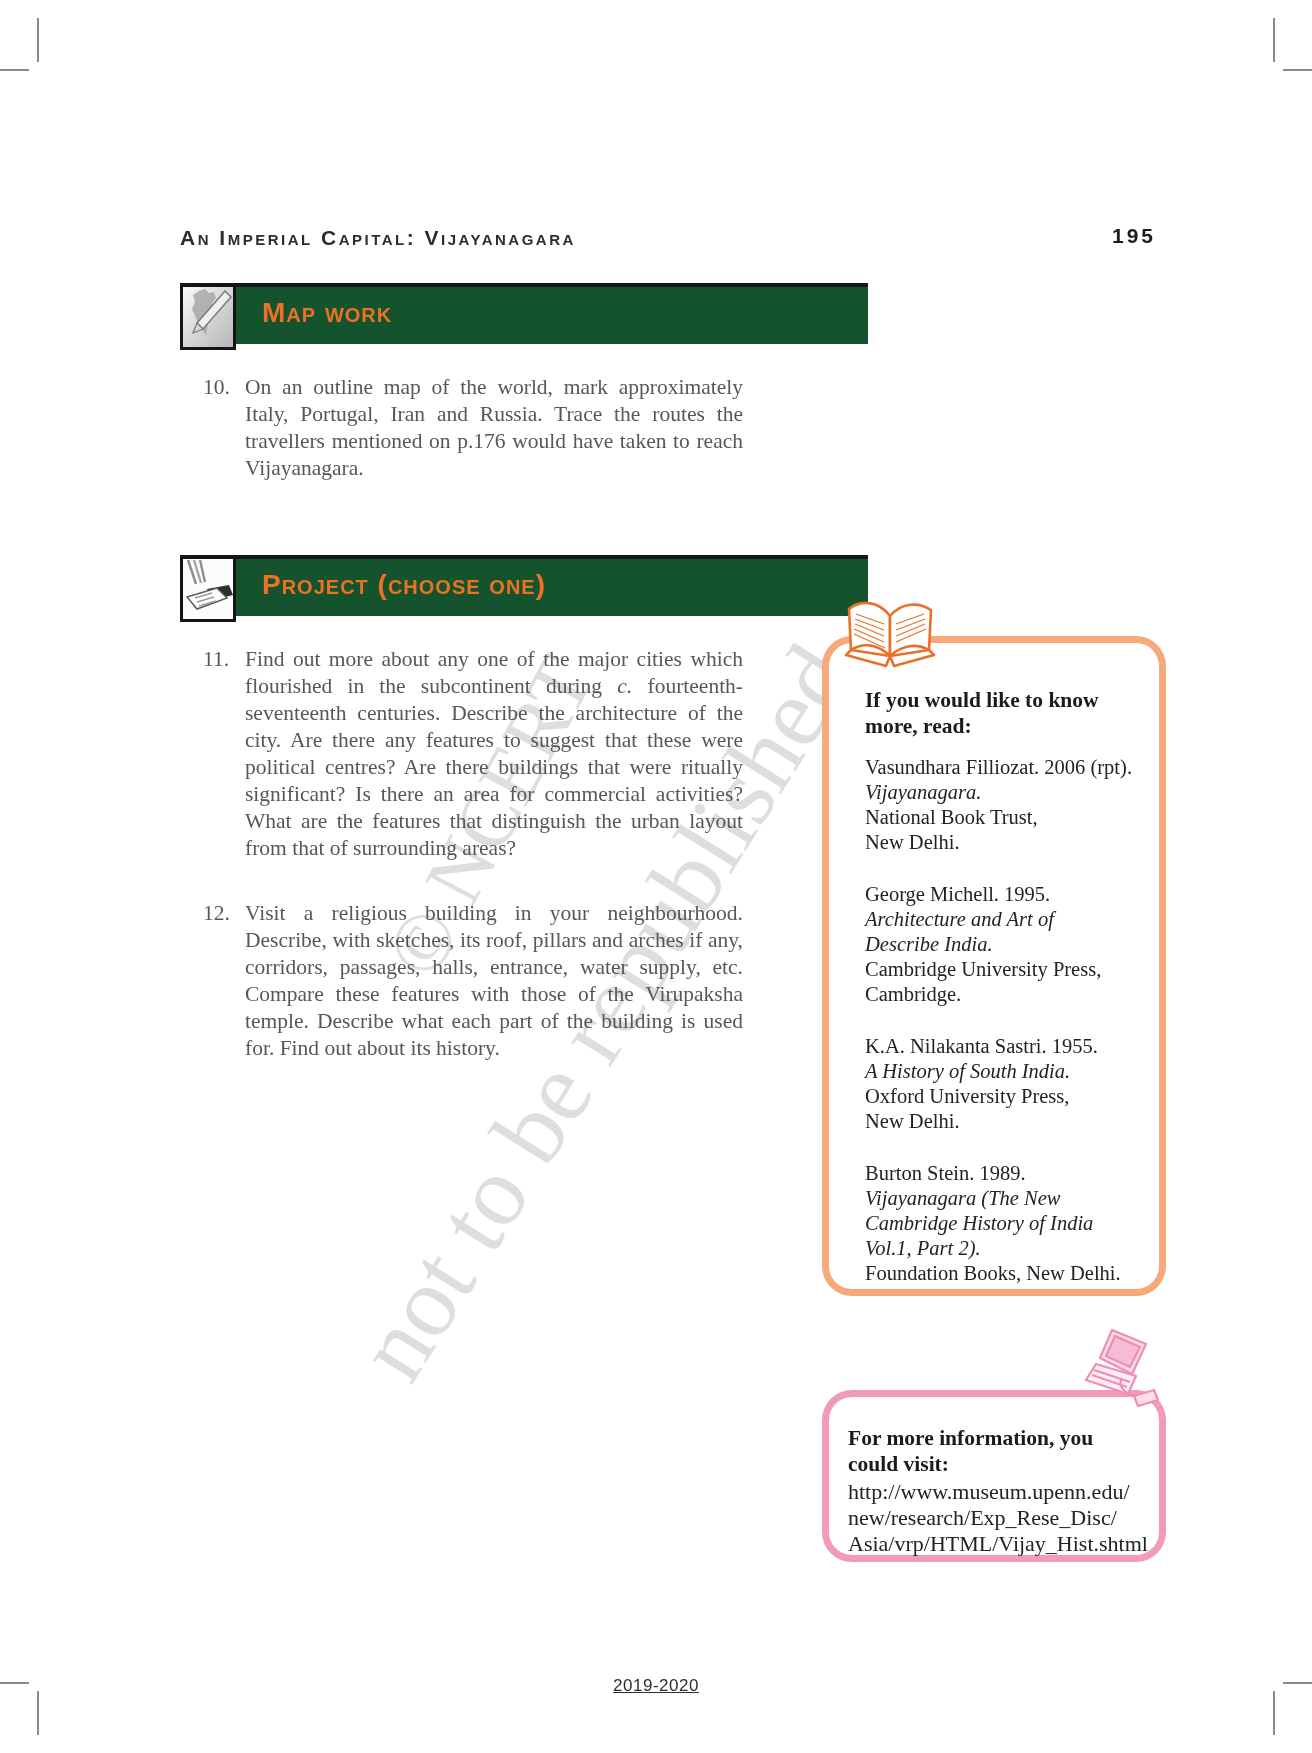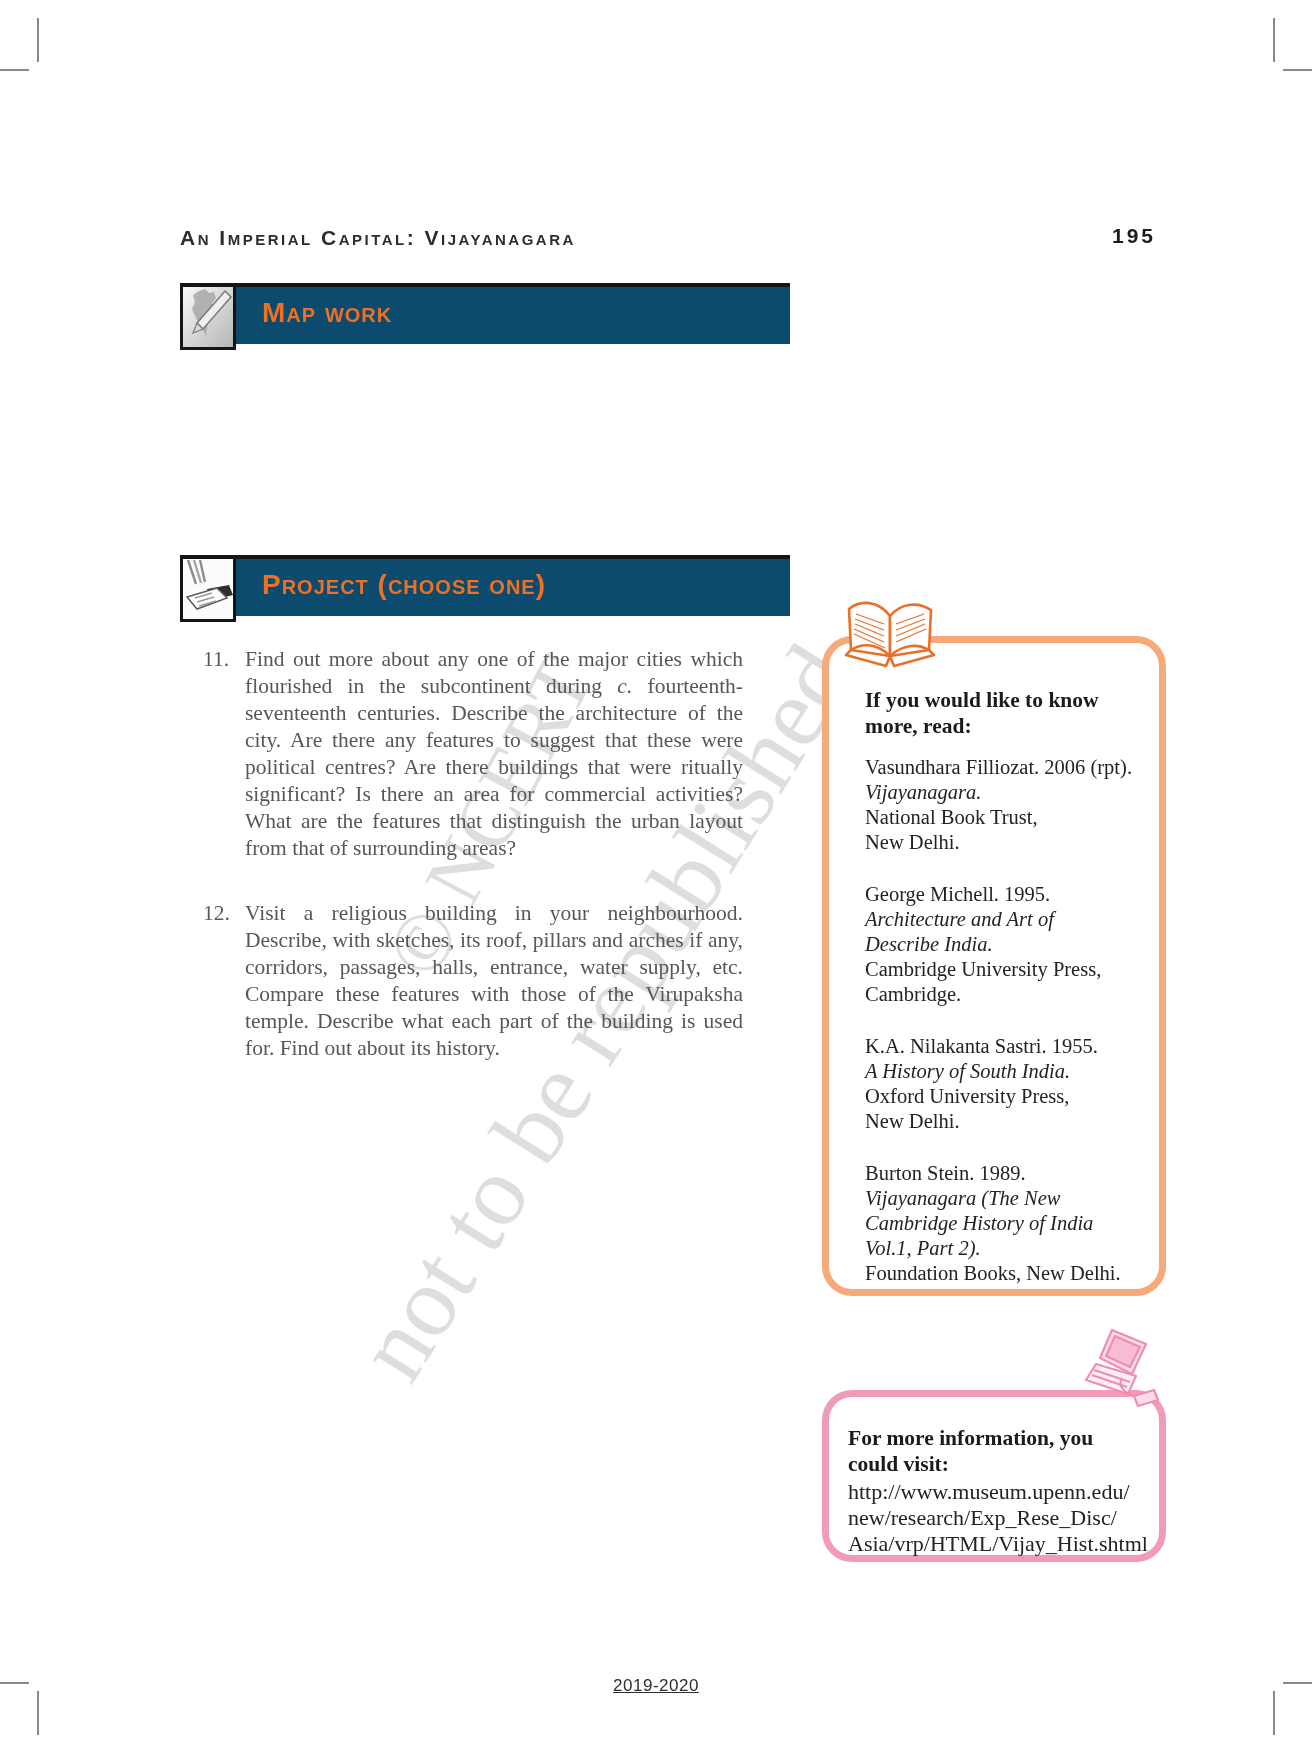--- a/index.html
+++ b/index.html
@@ -11,21 +11,21 @@
   .wm{position:absolute;color:rgba(155,155,155,0.33);font-family:"Liberation Serif",serif;
       white-space:nowrap;text-align:center;pointer-events:none;z-index:1;}
   .wm1{left:270px;top:770px;width:440px;font-size:82px;transform:rotate(-62deg);}
   .wm2{left:100px;top:955px;width:1010px;font-size:100px;transform:rotate(-58deg);}
   
   .running-head{position:absolute;left:180px;top:226px;font-family:"Liberation Sans",sans-serif;
       font-weight:700;font-variant:small-caps;letter-spacing:2.5px;font-size:21px;color:#2d2d2f;z-index:2;}
   .page-num{position:absolute;left:1112px;top:224px;font-family:"Liberation Sans",sans-serif;
       font-weight:700;font-size:21px;letter-spacing:3px;color:#1c1c1c;z-index:2;}
   
-  .bar{position:absolute;left:180px;width:610px;height:57px;background:#0c4a6e;
+  .bar{position:absolute;left:180px;width:688px;height:57px;background:#14532d;
        border-top:4px solid #161616;z-index:2;}
   .bar-label{position:absolute;left:82px;top:10px;font-family:"Liberation Sans",sans-serif;
        font-weight:700;font-variant:small-caps;font-size:28px;letter-spacing:1px;color:#ed7023;}
   .icon-box{position:absolute;left:0;top:-3px;width:56px;height:66px;z-index:3;}
   
   .item{position:absolute;left:203px;width:540px;z-index:2;color:#56575b;}
   .item .num{position:absolute;left:0;top:0;font-size:21.5px;line-height:27px;}
   .item .txt{margin-left:42px;width:498px;font-size:21.5px;line-height:27px;text-align:justify;}
   .it{font-style:italic;}
   
@@ -76,20 +76,24 @@
         </defs>
         <rect x="1.5" y="1.5" width="53" height="63" fill="url(#g1)" stroke="#141414" stroke-width="3"></rect>
         <path d="M19 7 L25 5 L29 9 L34 8 L36 14 L32 19 L36 26 L33 32 L28 39 L26 52 L21 43 L16 34 L12 25 L15 18 L13 11 Z" fill="#a7a8aa" opacity="0.85"></path>
         <polygon points="45,7 51,13 23,45 17,39" fill="#efefef" stroke="#7a7a7a" stroke-width="1.5"></polygon>
         <polygon points="17,39 23,45 13,49" fill="#d8d8d8" stroke="#7a7a7a" stroke-width="1.2"></polygon>
       </svg>
     </div>
     <div class="bar-label">Map work</div>
   </div>
 
+  <div class="item" style="top:374px;">
+    <span class="num">10.</span>
+    <div class="txt">On an outline map of the world, mark approximately Italy, Portugal, Iran and Russia. Trace the routes the travellers mentioned on p.176 would have taken to reach Vijayanagara.</div>
+  </div>
 
   <div class="bar" style="top:555px;">
     <div class="icon-box">
       <svg width="56" height="66" viewBox="0 0 56 66">
         <rect x="1.5" y="1.5" width="53" height="63" fill="#fcfcfc" stroke="#141414" stroke-width="3"></rect>
         <line x1="8" y1="4" x2="16" y2="28" stroke="#8d8d8d" stroke-width="2.4"></line>
         <line x1="14" y1="4" x2="21" y2="27" stroke="#a5a5a5" stroke-width="2.4"></line>
         <line x1="20" y1="4" x2="25" y2="26" stroke="#8d8d8d" stroke-width="2.4"></line>
         <polygon points="27,33 49,29 53,39 33,44" fill="#2e2e2e"></polygon>
         <polygon points="7,41 37,32 47,42 17,53" fill="#fdfdfd" stroke="#5a5a5a" stroke-width="1.5"></polygon>

